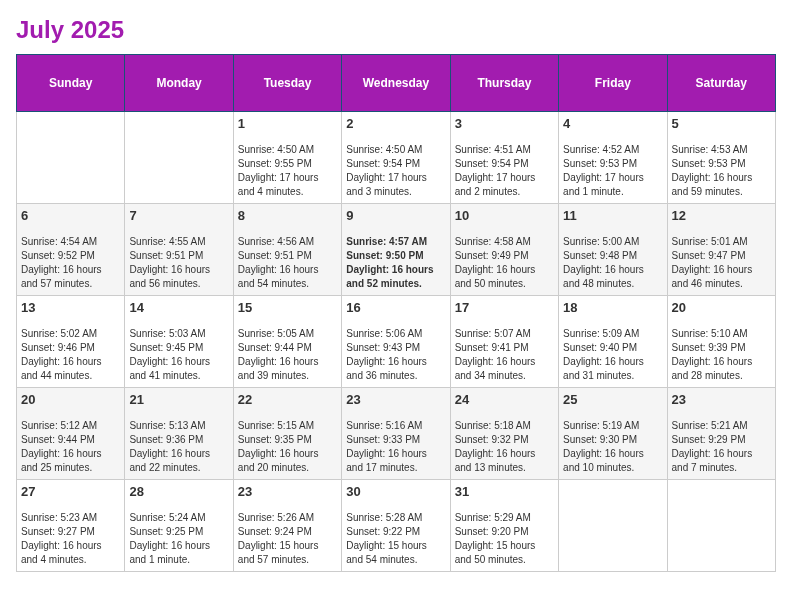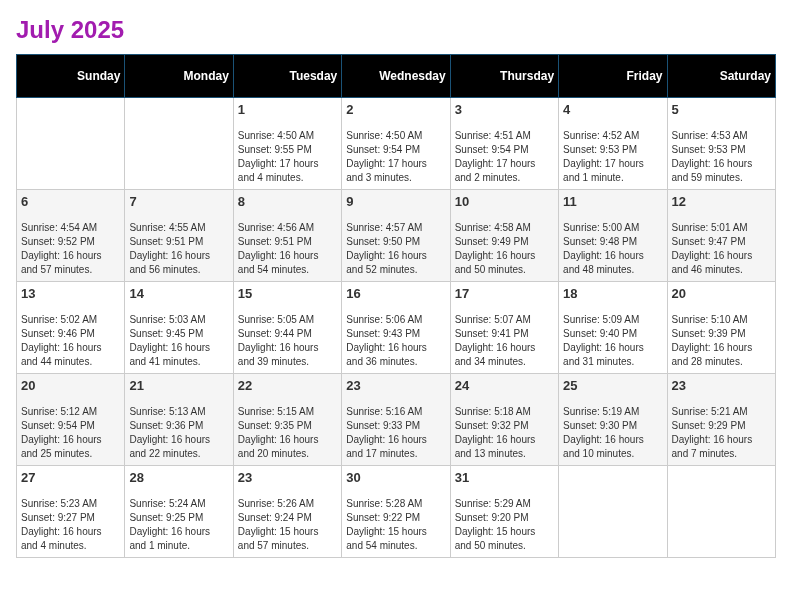--- a/index.html
+++ b/index.html
@@ -51,24 +51,24 @@
     .location-title {
       font-size: 16px;
       color: #555;
     }
     .calendar {
       width: 100%;
       border-collapse: collapse;
       font-size: 11px;
     }
     .calendar th {
-      background-color: #000000;
+      background-color: #a21caf;
       color: #fff;
-      padding: 14px 4px;
-      text-align: right;
+      padding: 21px 4px;
+      text-align: center;
       font-size: 12px;
       font-weight: bold;
       border: 1px solid #1a5276;
     }
     .calendar td {
       border: 1px solid #ccc;
       vertical-align: top;
       padding: 4px;
       width: 108px;
       min-height: 70px;
@@ -172,21 +172,21 @@
         </td>
         <td>
           <span class="day-number">8</span>
           <div class="day-info" style="white-space: pre-line;">Sunrise: 4:56 AM
 Sunset: 9:51 PM
 Daylight: 16 hours
 and 54 minutes.</div>
         </td>
         <td>
           <span class="day-number">9</span>
-          <div class="day-info" style="white-space: pre-line;">Sunrise: 4:57 AM
+          <div class="day-info" style="white-space: pre-line; font-weight: bold;">Sunrise: 4:57 AM
 Sunset: 9:50 PM
 Daylight: 16 hours
 and 52 minutes.</div>
         </td>
         <td>
           <span class="day-number">10</span>
           <div class="day-info" style="white-space: pre-line;">Sunrise: 4:58 AM
 Sunset: 9:49 PM
 Daylight: 16 hours
 and 50 minutes.</div>
@@ -254,21 +254,21 @@
           <div class="day-info" style="white-space: pre-line;">Sunrise: 5:10 AM
 Sunset: 9:39 PM
 Daylight: 16 hours
 and 28 minutes.</div>
         </td>
       </tr>
       <tr>
         <td>
           <span class="day-number">20</span>
           <div class="day-info" style="white-space: pre-line;">Sunrise: 5:12 AM
-Sunset: 9:54 PM
+Sunset: 9:44 PM
 Daylight: 16 hours
 and 25 minutes.</div>
         </td>
         <td>
           <span class="day-number">21</span>
           <div class="day-info" style="white-space: pre-line;">Sunrise: 5:13 AM
 Sunset: 9:36 PM
 Daylight: 16 hours
 and 22 minutes.</div>
         </td>

